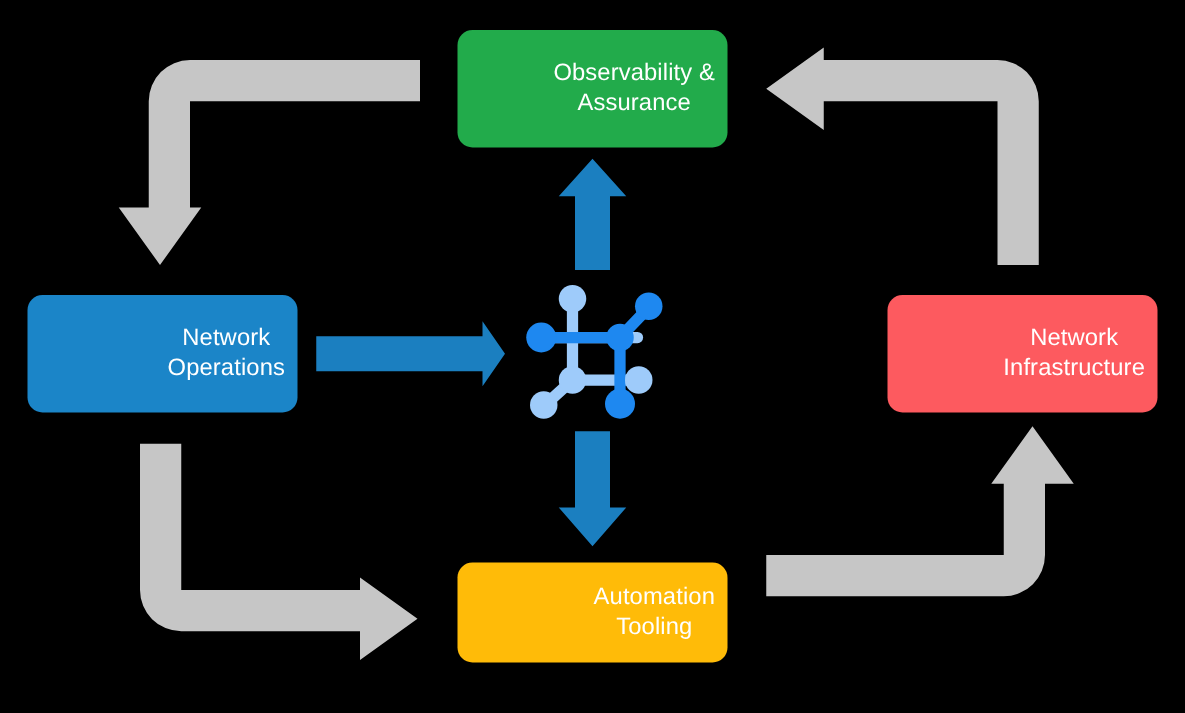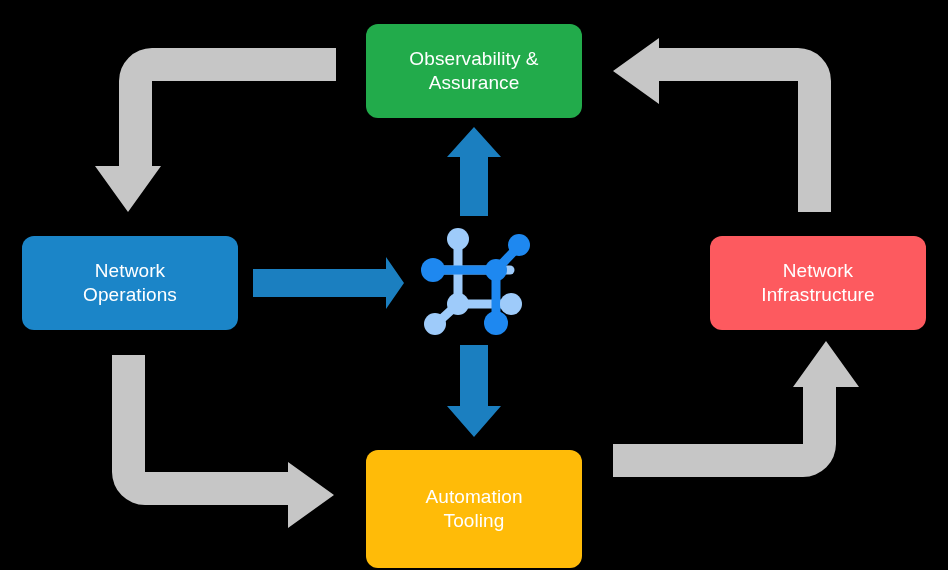--- a/index.html
+++ b/index.html
@@ -24,38 +24,38 @@
     top: 0;
     width: 948px;
     height: 570px;
     pointer-events: none;
   }
   .node-box {
     position: absolute;
     border-radius: 12px;
     display: flex;
     align-items: center;
-    justify-content: center;
+    justify-content: flex-end;
     text-align: center;
     color: #ffffff;
     font-size: 19px;
     line-height: 1.28;
     font-weight: 400;
     letter-spacing: 0.1px;
     box-sizing: border-box;
     padding: 6px 10px;
   }
   .node-label {
     display: block;
     white-space: pre-line;
   }
   #box-observability { left: 366px; top: 24px;  width: 216px; height: 94px; }
   #box-operations    { left: 22px;  top: 236px; width: 216px; height: 94px; }
   #box-infrastructure{ left: 710px; top: 236px; width: 216px; height: 94px; }
-  #box-automation    { left: 366px; top: 450px; width: 216px; height: 118px; }
+  #box-automation    { left: 366px; top: 450px; width: 216px; height: 80px; }
 
   #center-icon {
     position: absolute;
     left: 418px;
     top: 222px;
     width: 118px;
     height: 118px;
   }
 </style>
 </head>

